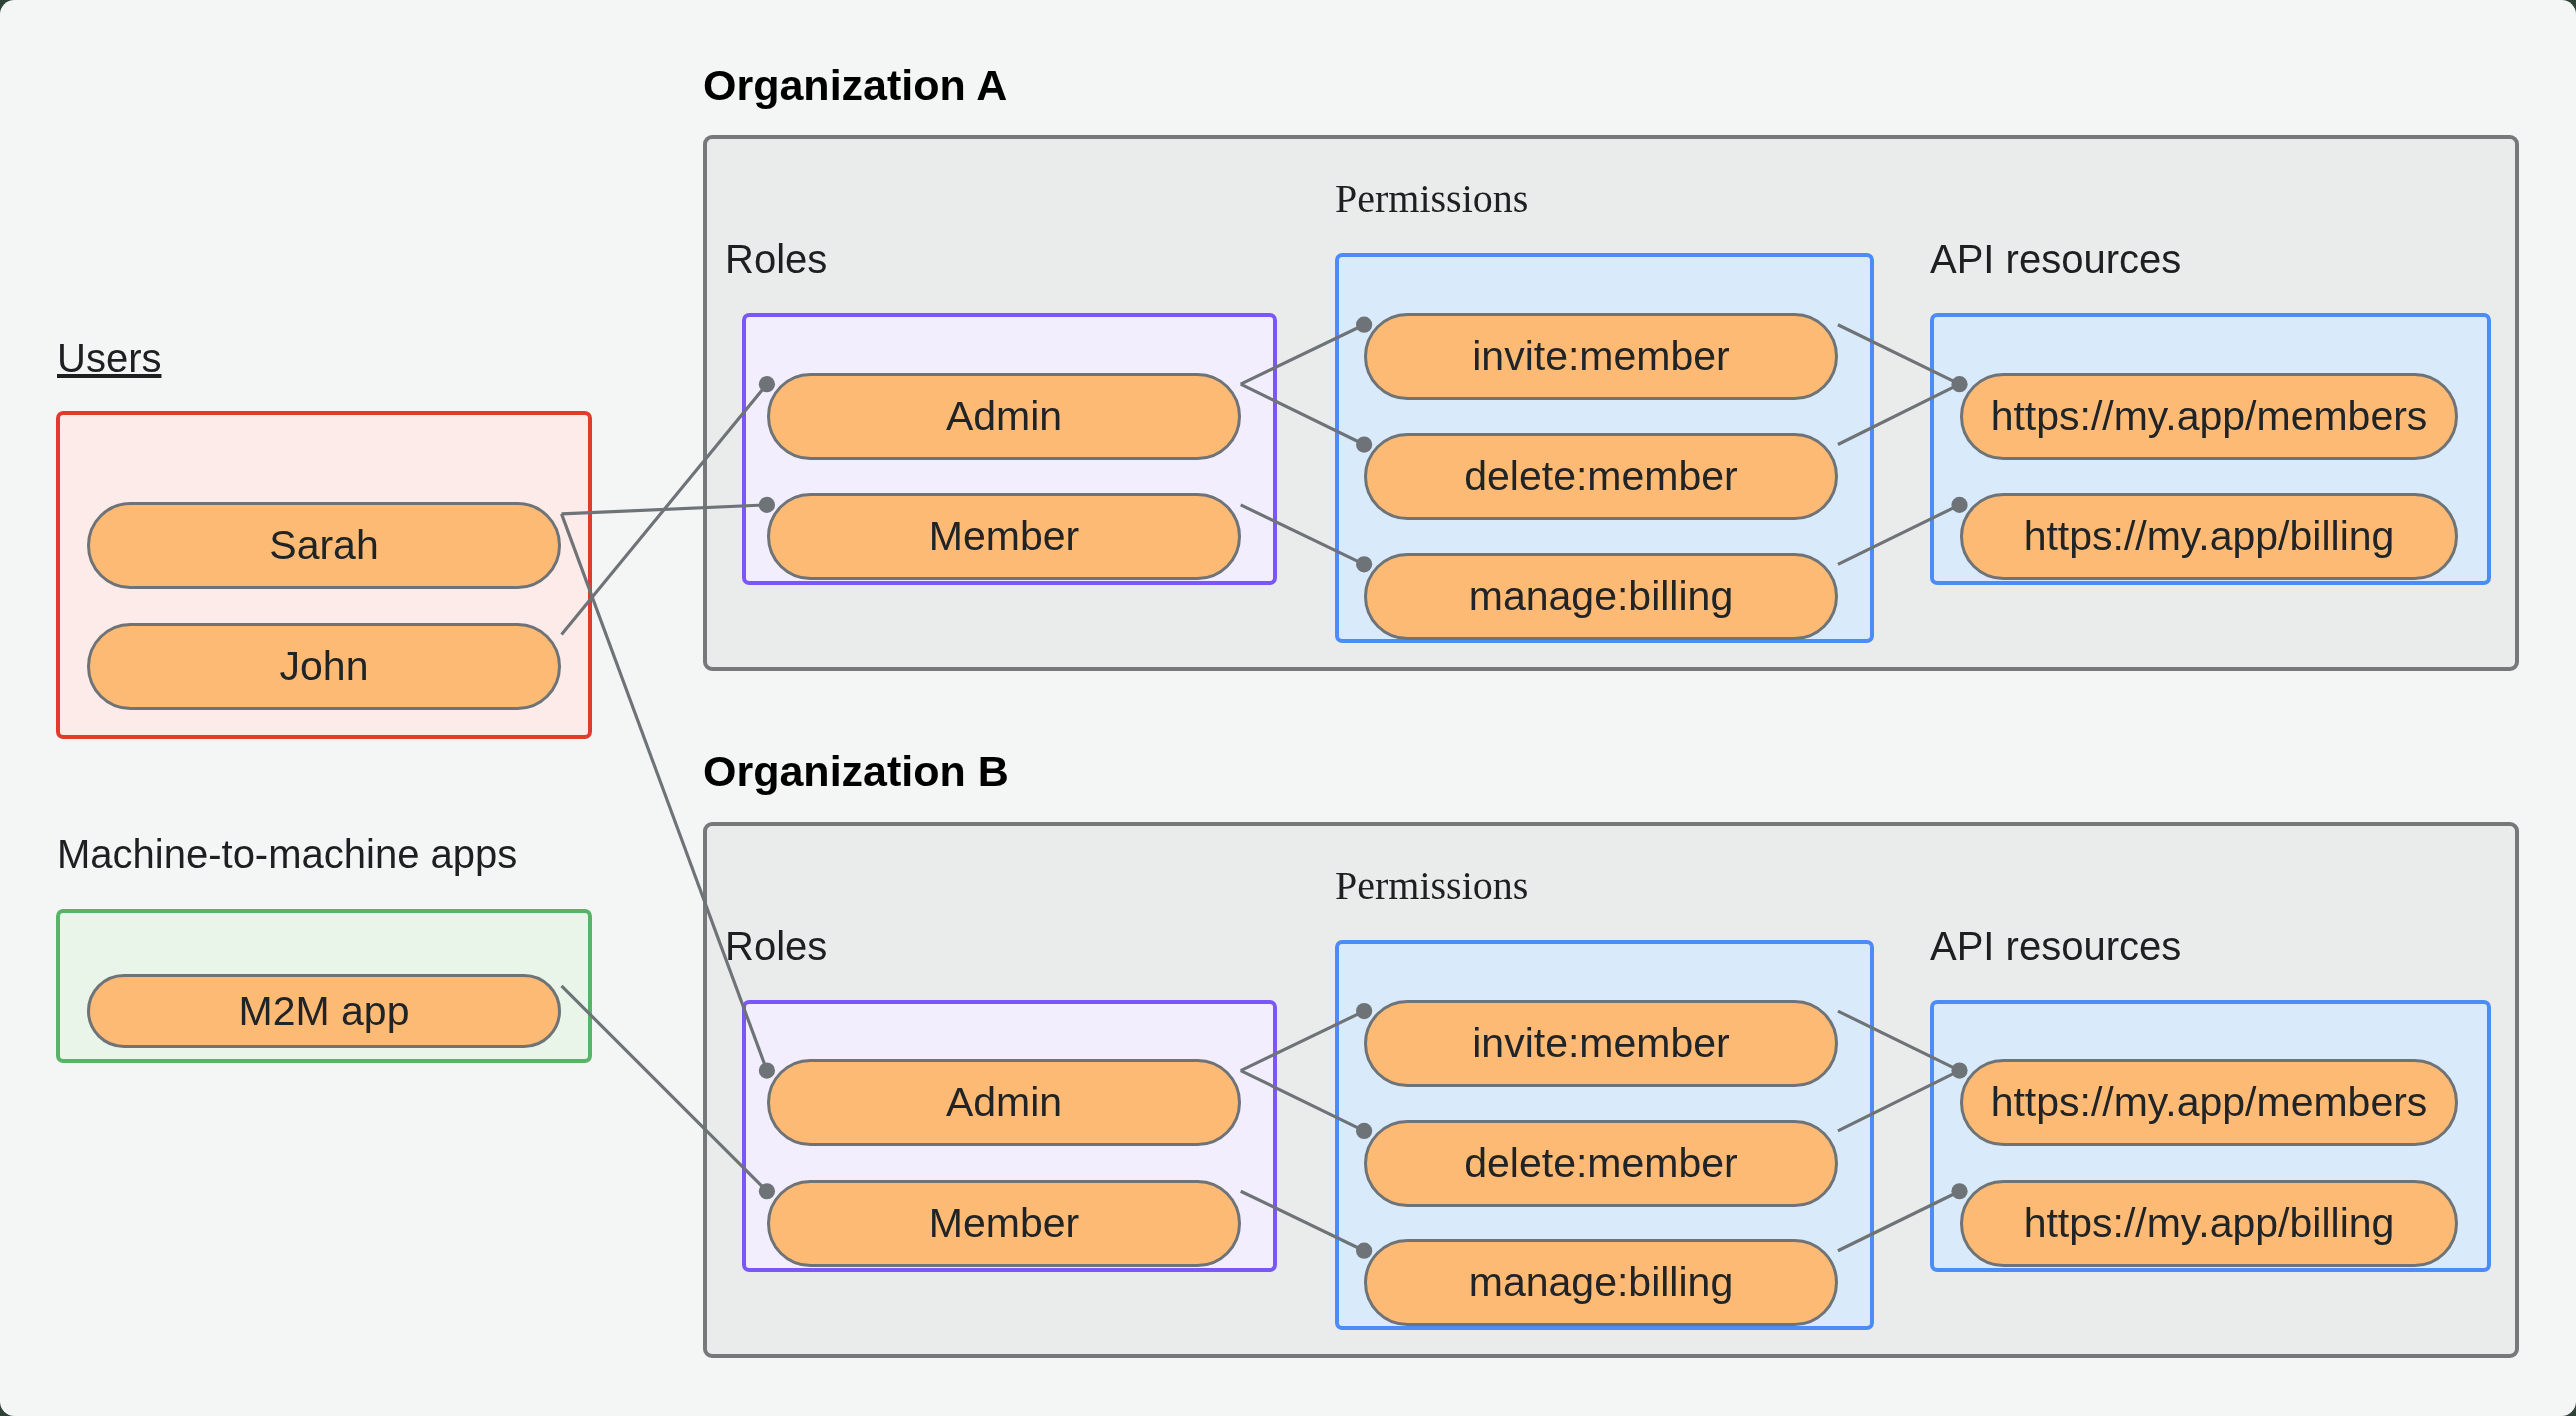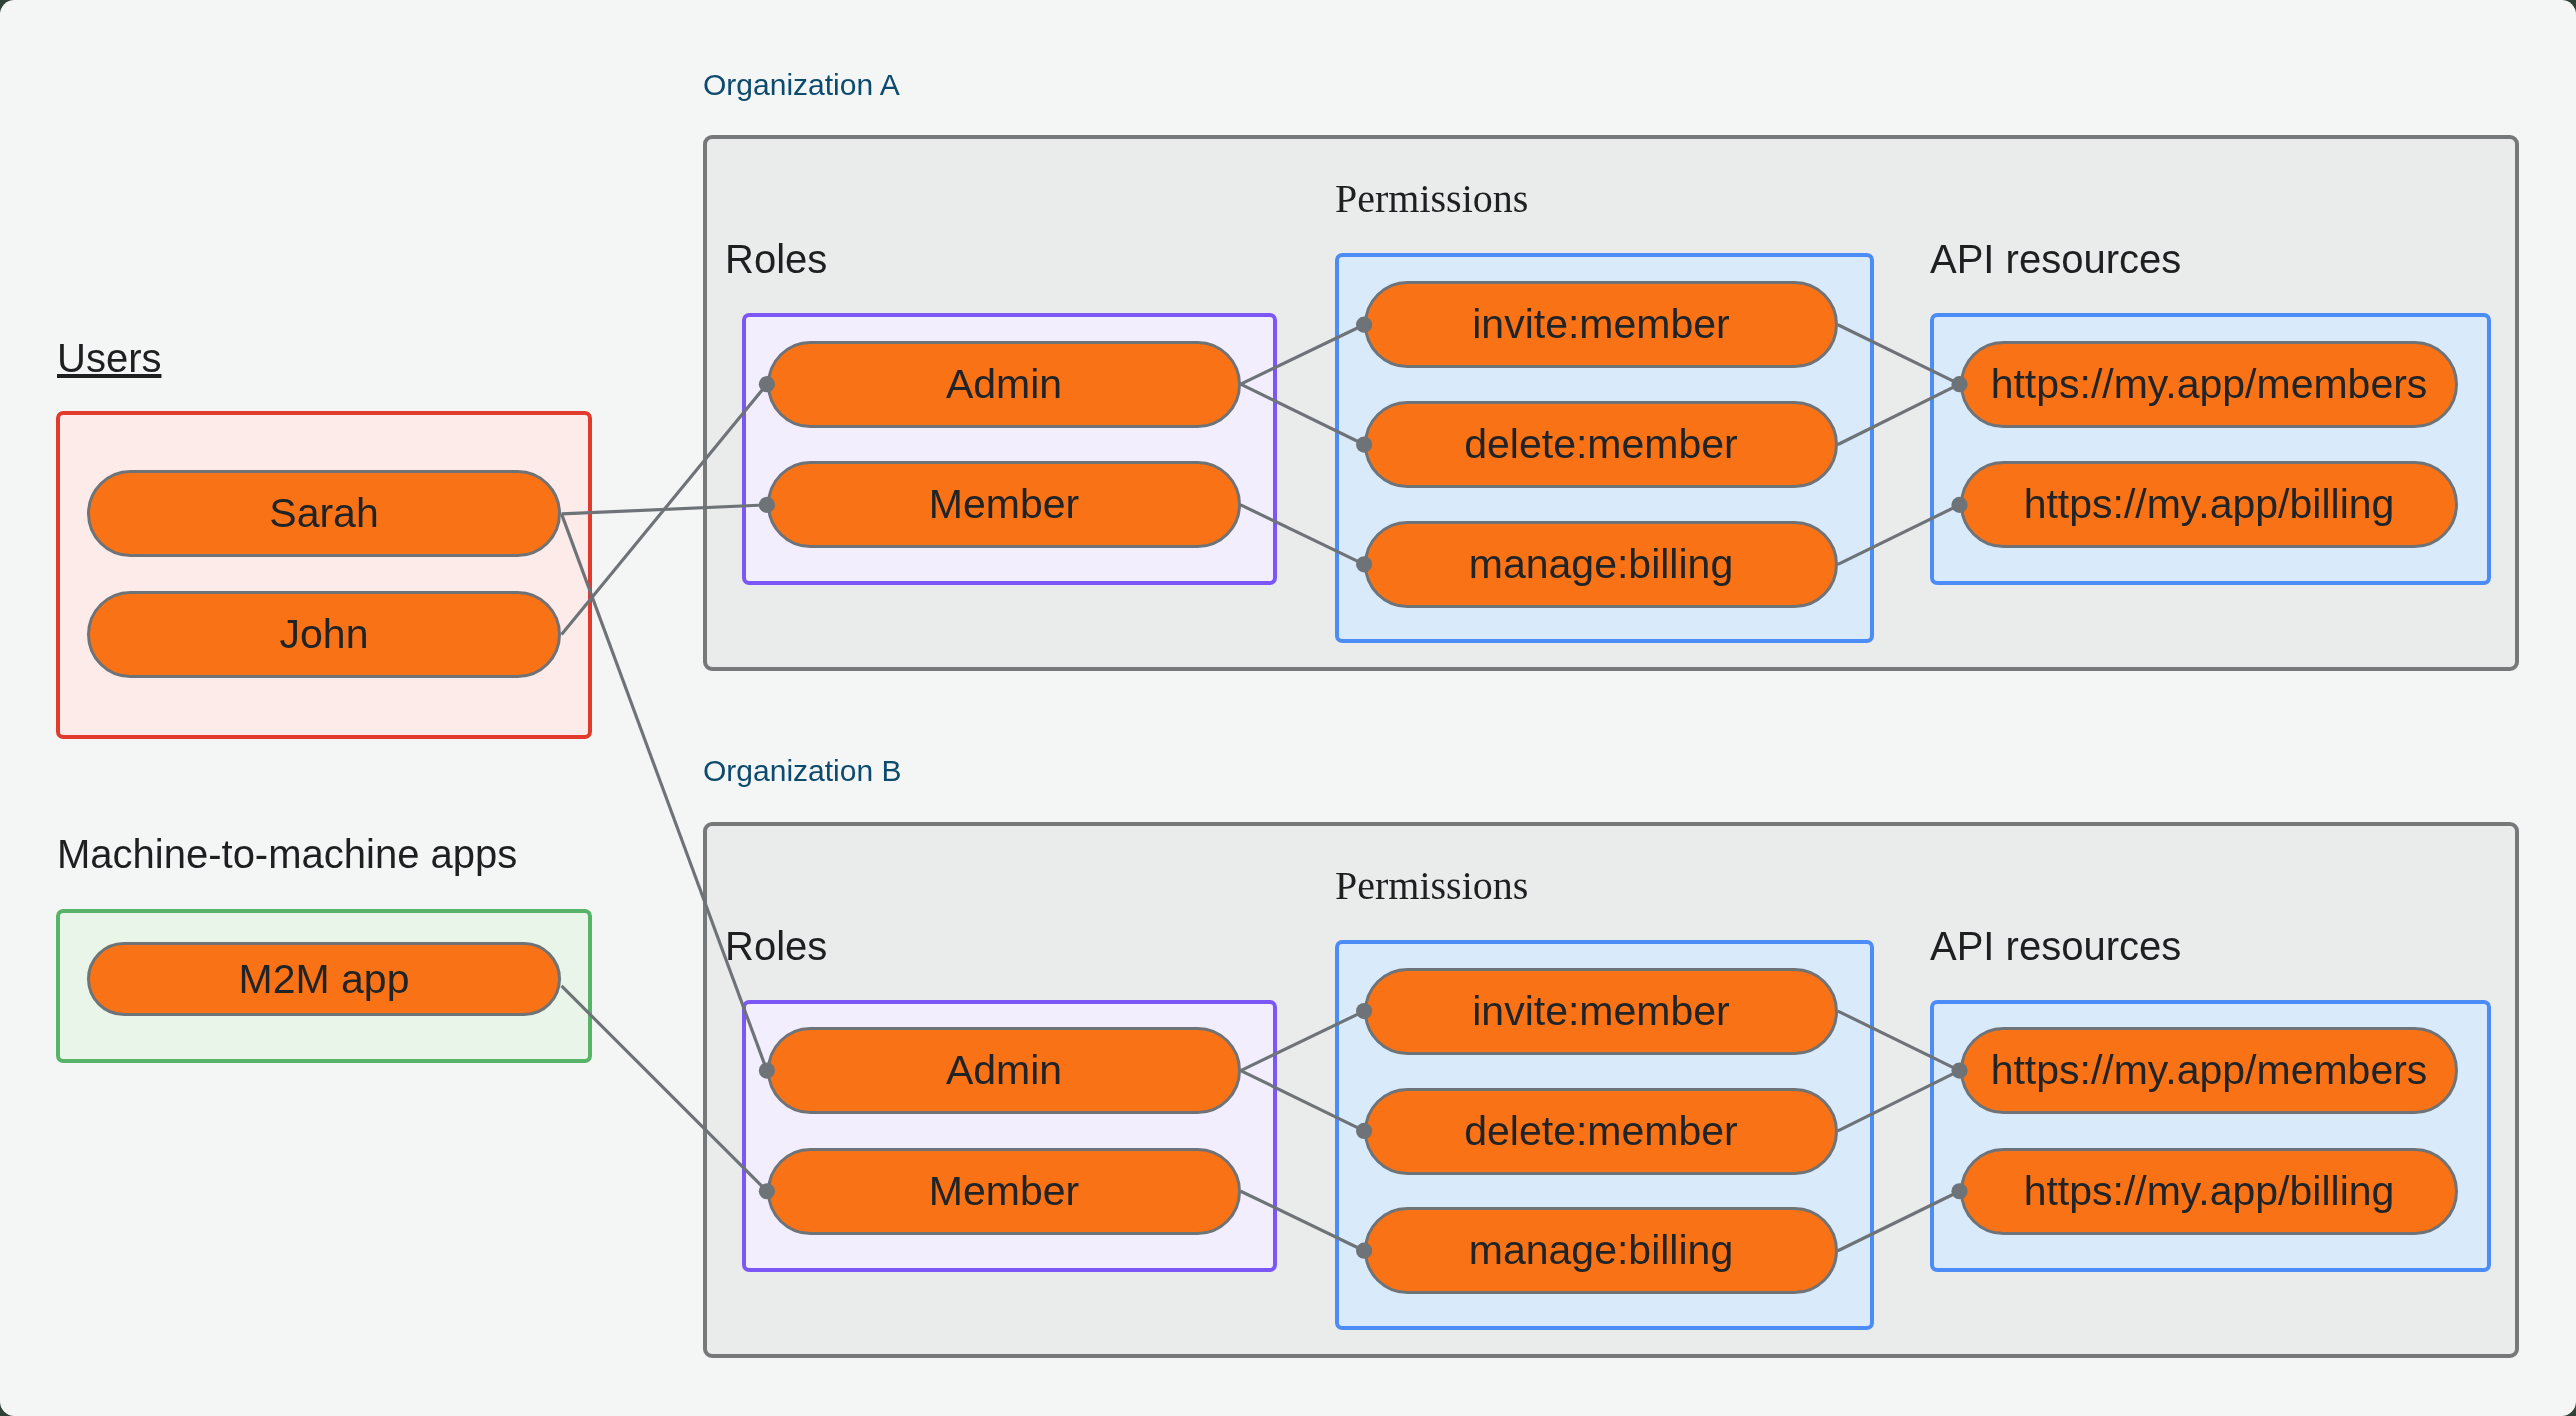--- a/index.html
+++ b/index.html
@@ -22,33 +22,33 @@
   .org-a{left:703px;top:135px;}
   .org-b{left:703px;top:822px;}
   .inner-box{position:absolute;box-sizing:border-box;border-radius:7.2px;}
   .roles-box{left:35px;top:174px;width:535px;height:272px;background:#f2eefe;border:4.5px solid #7b57f8;}
   .permissions-box{left:628px;top:114px;width:539px;height:390px;background:#d9eafb;border:4.5px solid #4b8cf6;}
   .api-box{left:1223px;top:174px;width:561px;height:272px;background:#d9eafb;border:4.5px solid #4b8cf6;}
   
   .group-label{position:absolute;font-size:40px;line-height:54px;font-weight:500;color:#1d1f21;white-space:nowrap;}
   .users-label{left:57px;top:331px;text-decoration:underline;}
   .m2m-label{left:57px;top:827px;}
-  .org-label{position:absolute;font-size:30px;line-height:58px;font-weight:400;color:#0c4a6e;white-space:nowrap;}
+  .org-label{position:absolute;font-size:43px;line-height:58px;font-weight:700;color:#000000;white-space:nowrap;}
   .org-a-label{left:703px;top:56px;}
   .org-b-label{left:703px;top:742px;}
   .inner-label{position:absolute;font-size:40px;line-height:54px;font-weight:500;color:#1d1f21;white-space:nowrap;}
   .roles-label{left:18px;top:93px;}
   .permissions-label{left:628px;top:33px;font-family:Liberation Serif, serif;}
   .api-label{left:1223px;top:93px;}
   
   .node{
     position:absolute;z-index:3;box-sizing:border-box;
-    background:#f97316;border:3.2px solid #6e7377;border-radius:44px;
+    background:#fdba74;border:3.2px solid #6e7377;border-radius:44px;
     display:flex;align-items:center;justify-content:center;
-    font-size:41px;color:#212426;white-space:nowrap;
+    font-size:41px;color:#212426;white-space:nowrap;margin-top:32px;
   }
   
   .wires{position:absolute;left:0;top:0;z-index:4;pointer-events:none;}
 </style>
 </head>
 <body>
 
 <div class="canvas">
 
   <div class="group-label users-label">Users</div>

